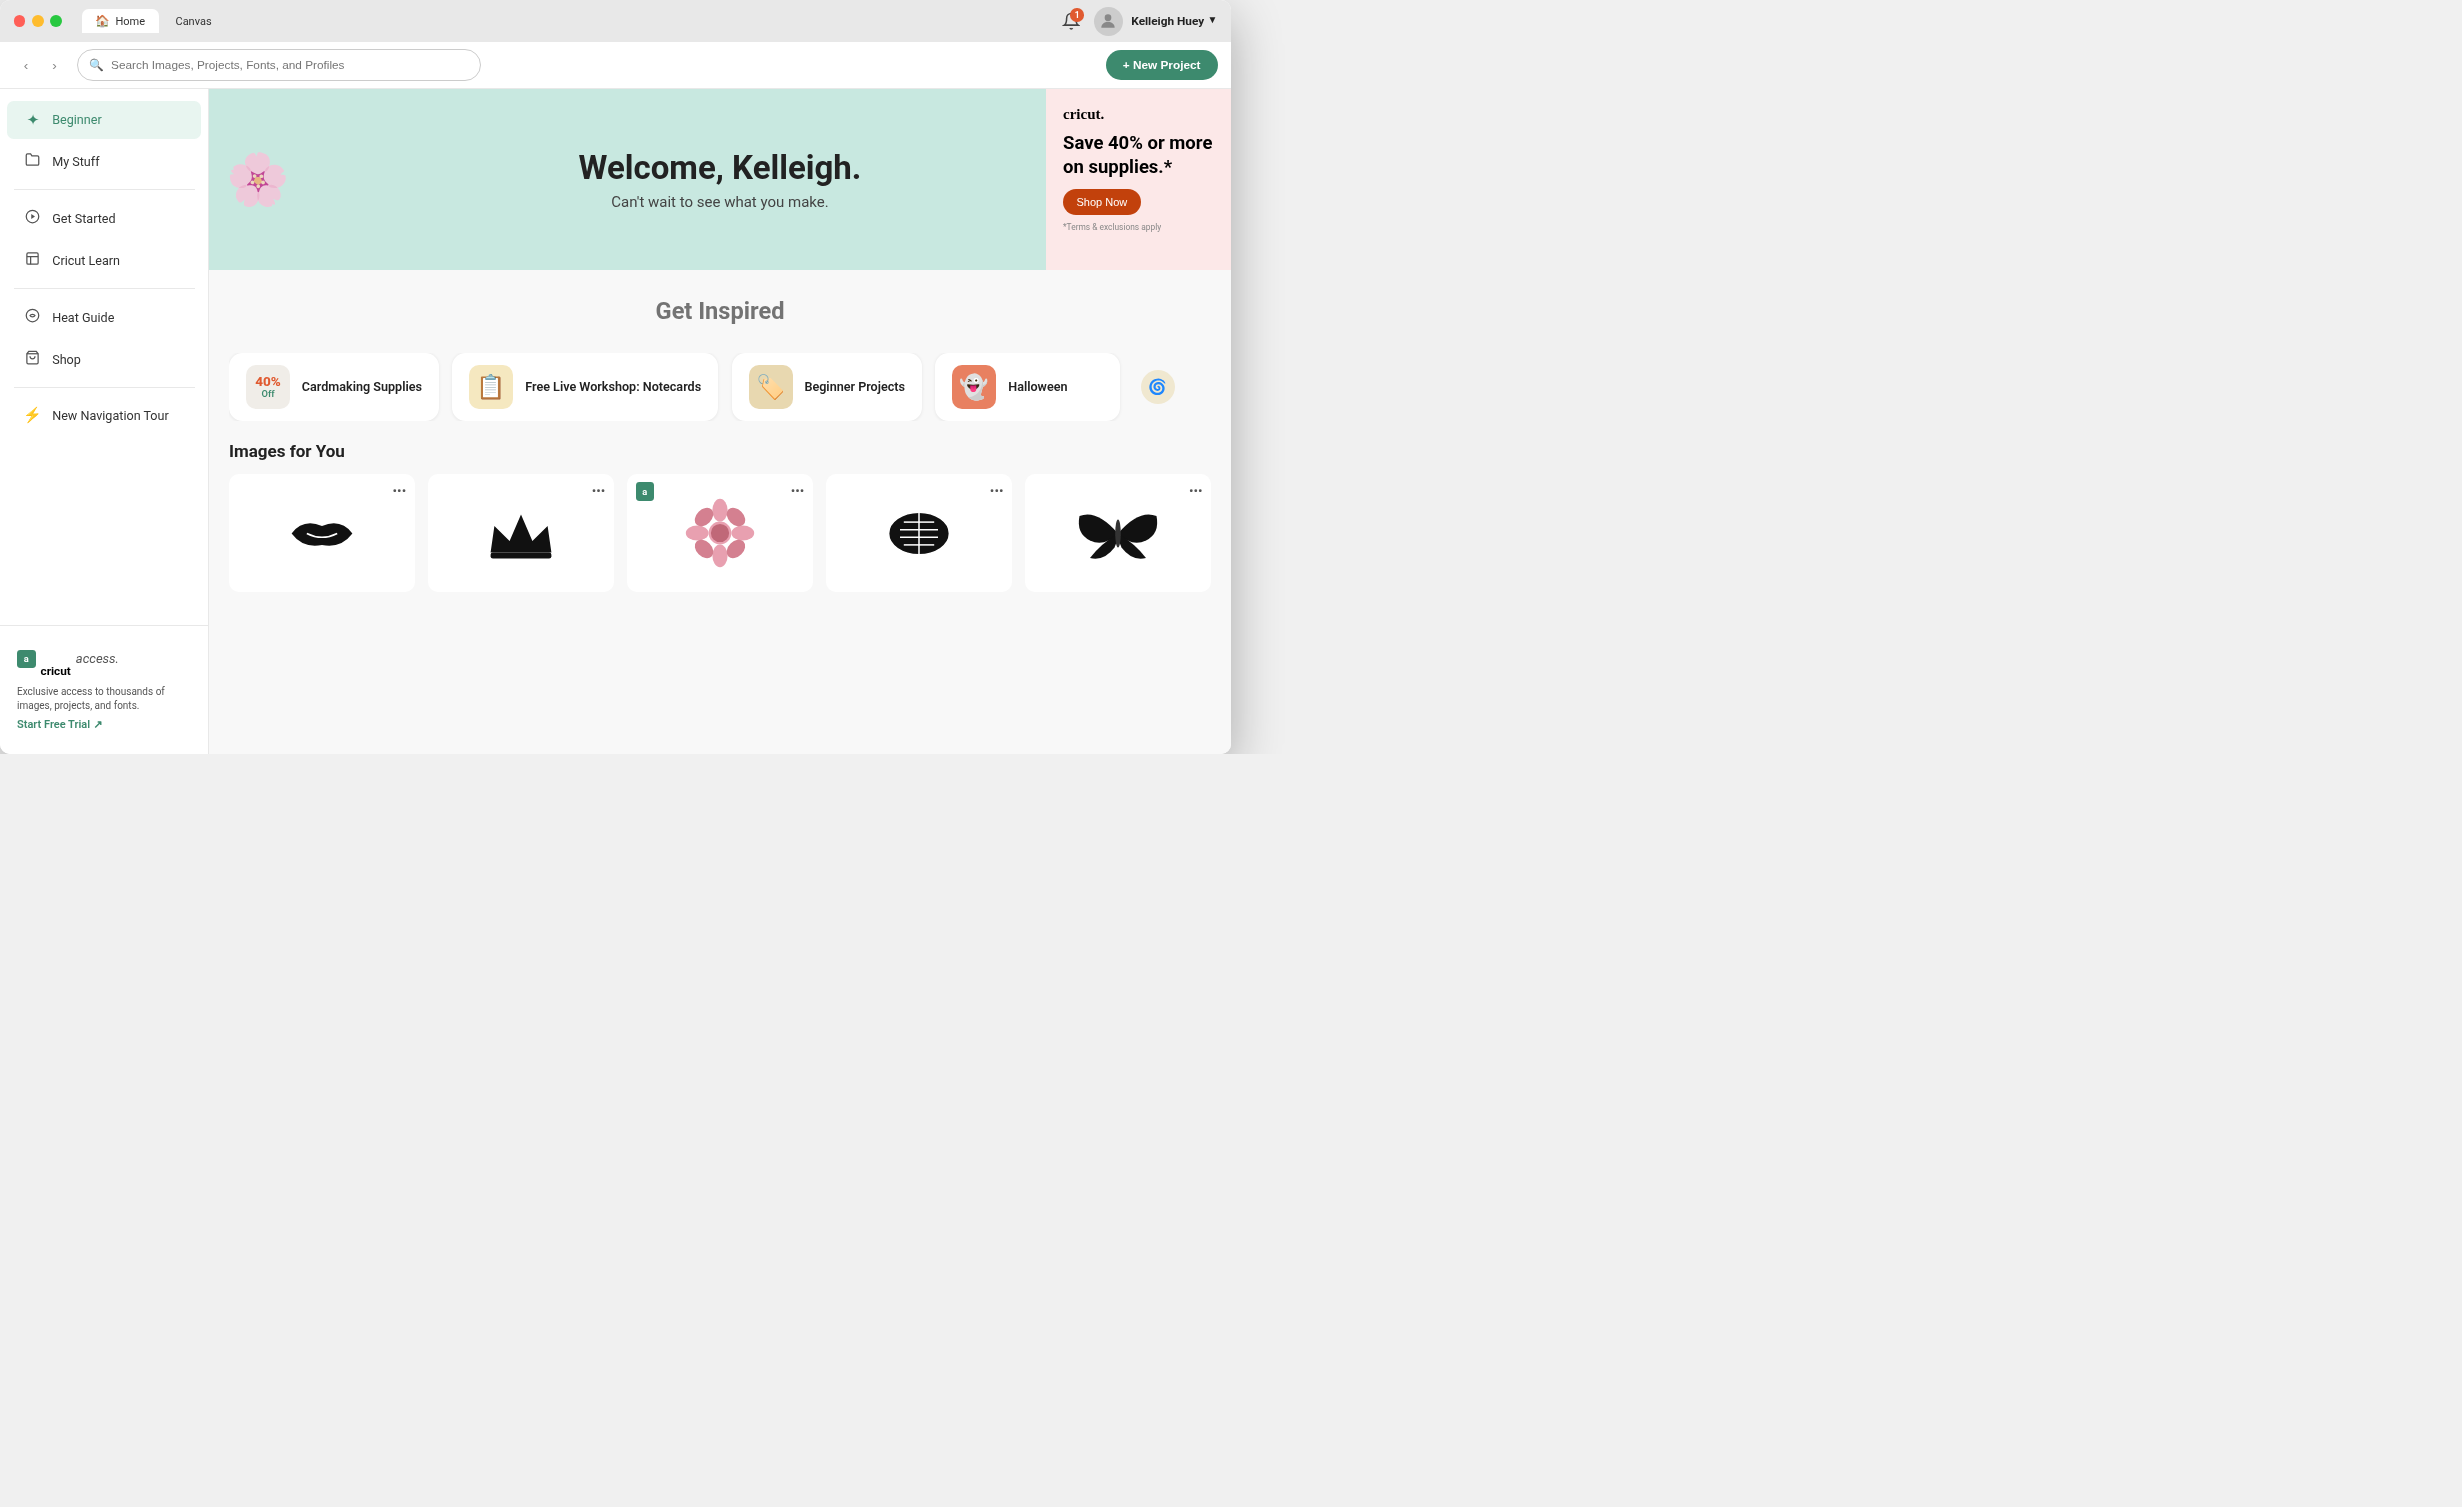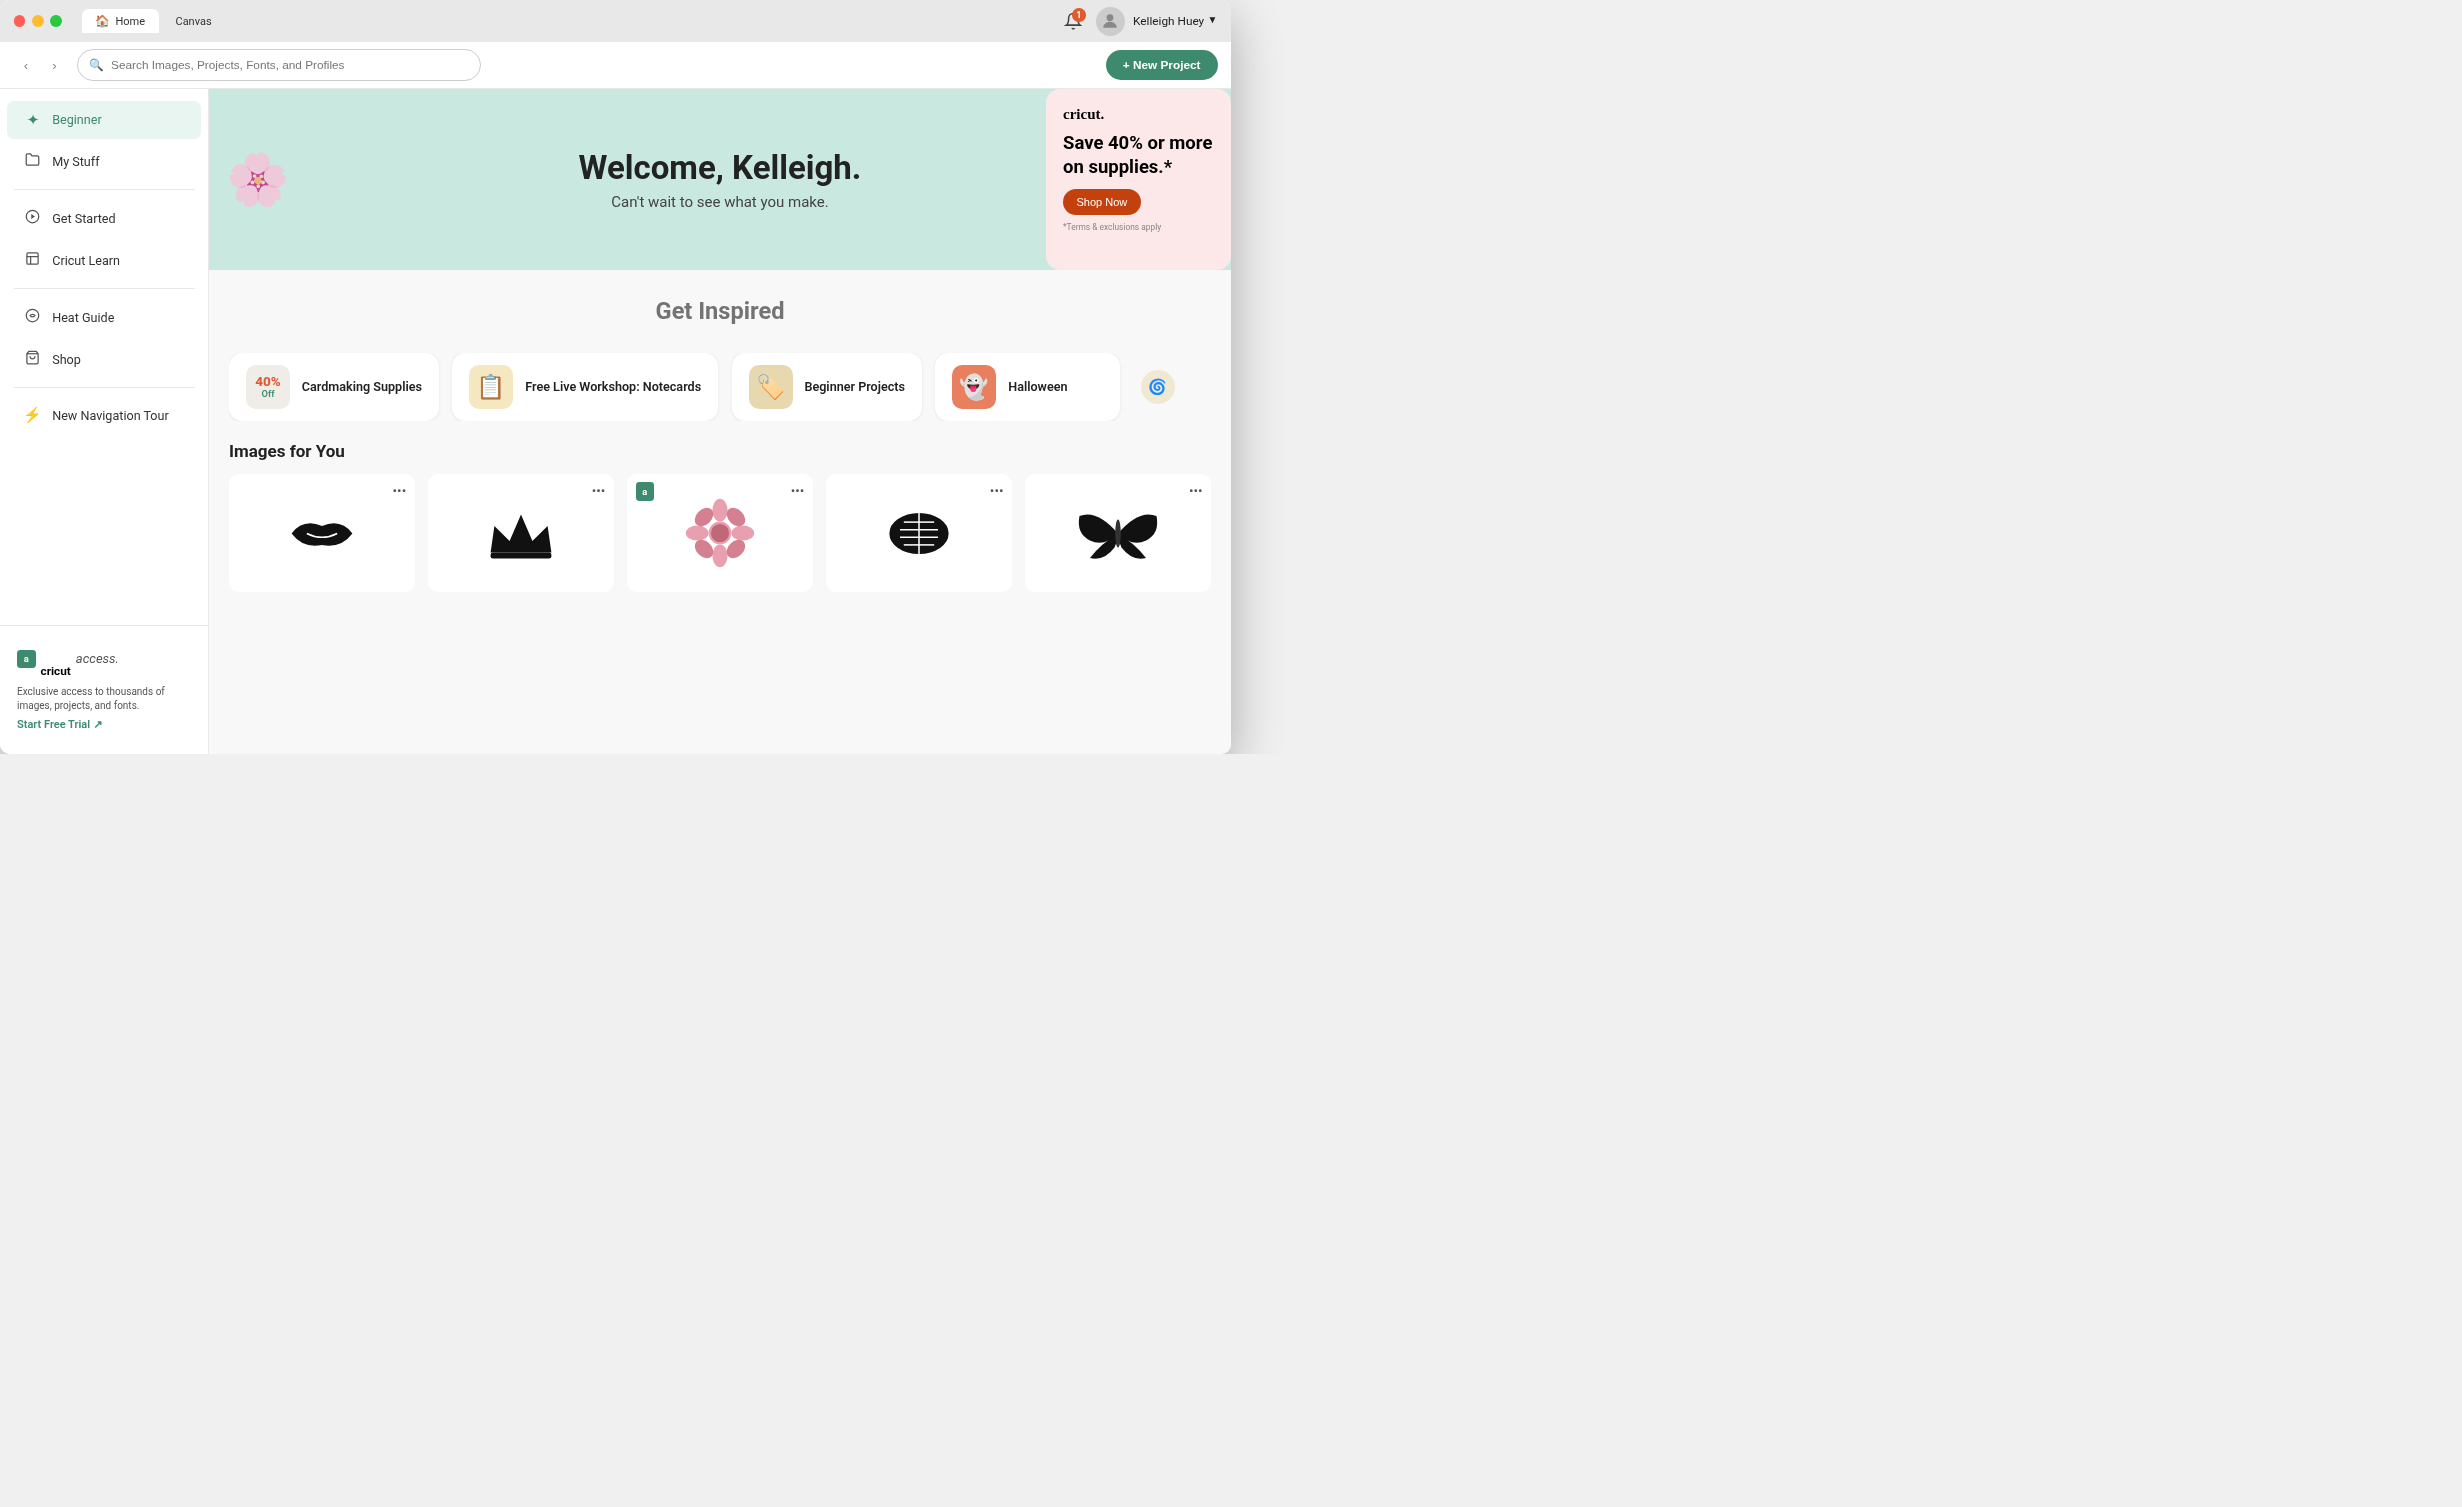--- a/index.html
+++ b/index.html
@@ -47,21 +47,21 @@
 
     
     .content { flex: 1; overflow-y: auto; background: #f8f8f8; position: relative; }
 
     
     .hero-banner { display: flex; height: 181px; position: relative; }
     .hero-orange { background: #e8825a; width: 185px; flex-shrink: 0; display: flex; align-items: center; justify-content: center; overflow: hidden; }
     .hero-main { background: #c8e8e0; flex: 1; display: flex; align-items: center; justify-content: center; flex-direction: column; position: relative; overflow: hidden; }
 
     
-    .ad-banner { position: absolute; right: 0; top: 0; width: 185px; height: 181px; background: #fce8e8; display: flex; flex-direction: column; padding: 17px; border-radius: 14px; }
+    .ad-banner { position: absolute; right: 0; top: 0; width: 185px; height: 181px; background: #fce8e8; display: flex; flex-direction: column; padding: 17px; }
     .ad-btn { background: #c2410c; color: #fff; border: none; border-radius: 17px; padding: 6.7px 13.5px; font-size: 11px; cursor: pointer; width: fit-content; margin-bottom: 4px; }
 
     
     .inspired-section { padding: 27px 20px 20px; }
     .section-title { font-size: 23.6px; font-weight: 700; text-align: center; margin-bottom: 28px; color: #737373; }
     .categories-row { display: flex; gap: 13.5px; overflow-x: hidden; }
     .category-card { display: flex; align-items: center; gap: 11.8px; background: #fff; border-radius: 13.5px; padding: 11.8px 17px; min-width: 185px; cursor: pointer; box-shadow: 0 0.8px 3.4px rgba(0,0,0,0.08); }
     .category-icon { width: 44px; height: 44px; border-radius: 10px; overflow: hidden; display: flex; align-items: center; justify-content: center; font-size: 22px; flex-shrink: 0; }
     .category-icon.discount { background: #f0f0f0; display: flex; flex-direction: column; align-items: center; justify-content: center; }
     .discount-pct { font-size: 13.5px; font-weight: 800; color: #e05a30; line-height: 1; }
@@ -74,21 +74,21 @@
     .images-grid { display: grid; grid-template-columns: repeat(5, 1fr); gap: 13.5px; }
     .image-card { background: #fff; border-radius: 10px; overflow: hidden; position: relative; cursor: pointer; }
     .image-card-inner { padding: 13.5px; min-height: 118px; display: flex; align-items: center; justify-content: center; position: relative; }
     .image-card-menu { position: absolute; top: 8.4px; right: 8.4px; color: #555; font-size: 13.5px; cursor: pointer; }
     .access-badge { position: absolute; top: 8.4px; left: 8.4px; width: 18.5px; height: 18.5px; background: #3d8a6e; border-radius: 3.4px; display: flex; align-items: center; justify-content: center; color: #fff; font-size: 9.3px; font-weight: bold; }
 
     .user-area { margin-left: auto; display: flex; align-items: center; gap: 8.4px; }
     .notif-btn { position: relative; width: 29px; height: 29px; display: flex; align-items: center; justify-content: center; cursor: pointer; }
     .notif-badge { position: absolute; top: 1.7px; right: 1.7px; width: 13.5px; height: 13.5px; background: #e05a30; border-radius: 50%; font-size: 8.4px; color: #fff; display: flex; align-items: center; justify-content: center; font-weight: bold; }
     .user-avatar { width: 29px; height: 29px; border-radius: 50%; background: #ccc; display: flex; align-items: center; justify-content: center; overflow: hidden; cursor: pointer; }
-    .user-name { font-size: 11.8px; font-weight: 400; color: #222; cursor: pointer; display: flex; align-items: flex-start; gap: 3.4px; }
+    .user-name { font-size: 11.8px; font-weight: 700; color: #222; cursor: pointer; display: flex; align-items: flex-start; gap: 3.4px; }
   </style>
 </head>
 <body>
 
 <div class="window">
 
   <div class="titlebar">
     <div class="traffic-lights">
       <div class="traffic-light tl-red"></div>
       <div class="traffic-light tl-yellow"></div>

